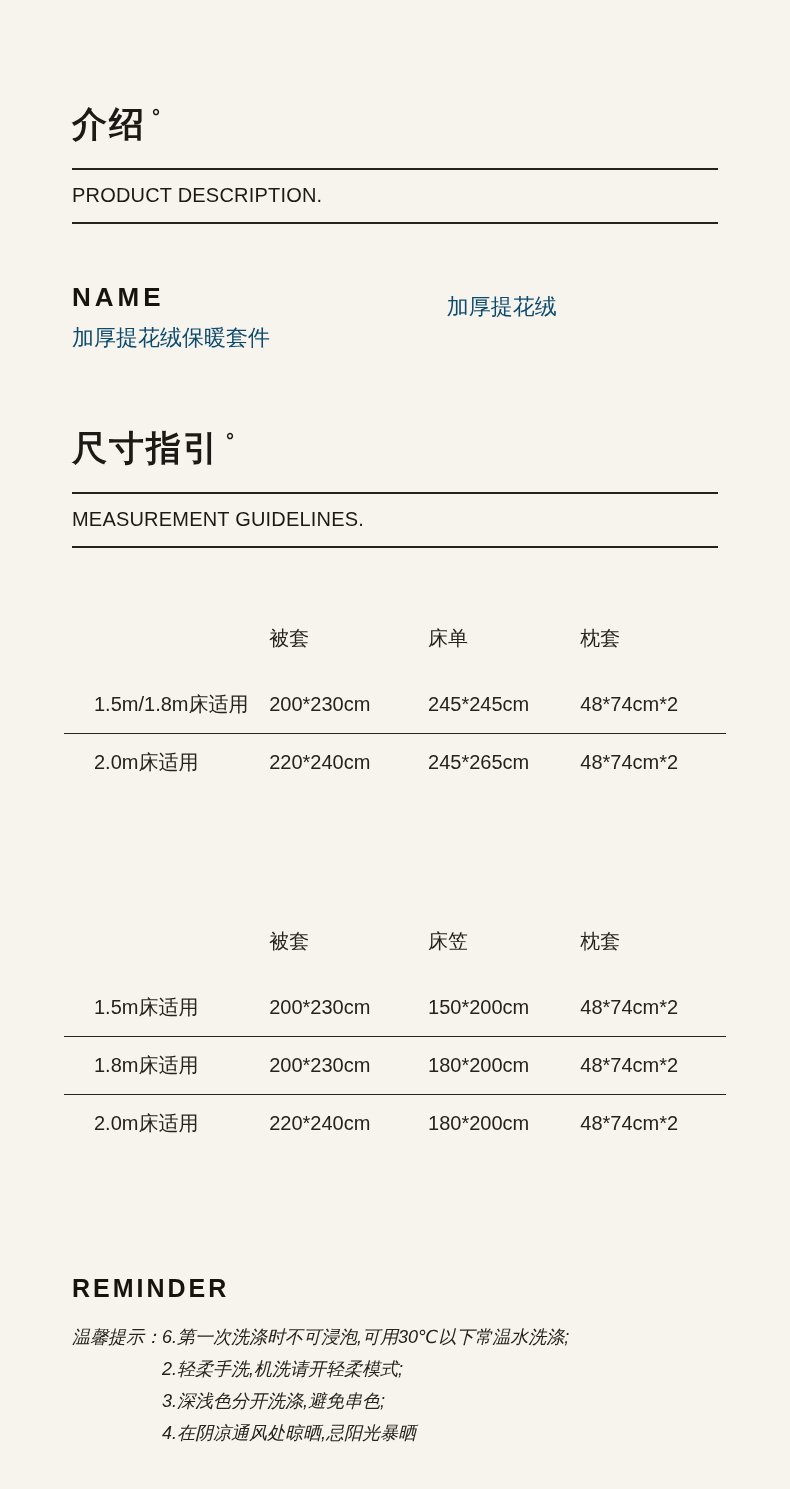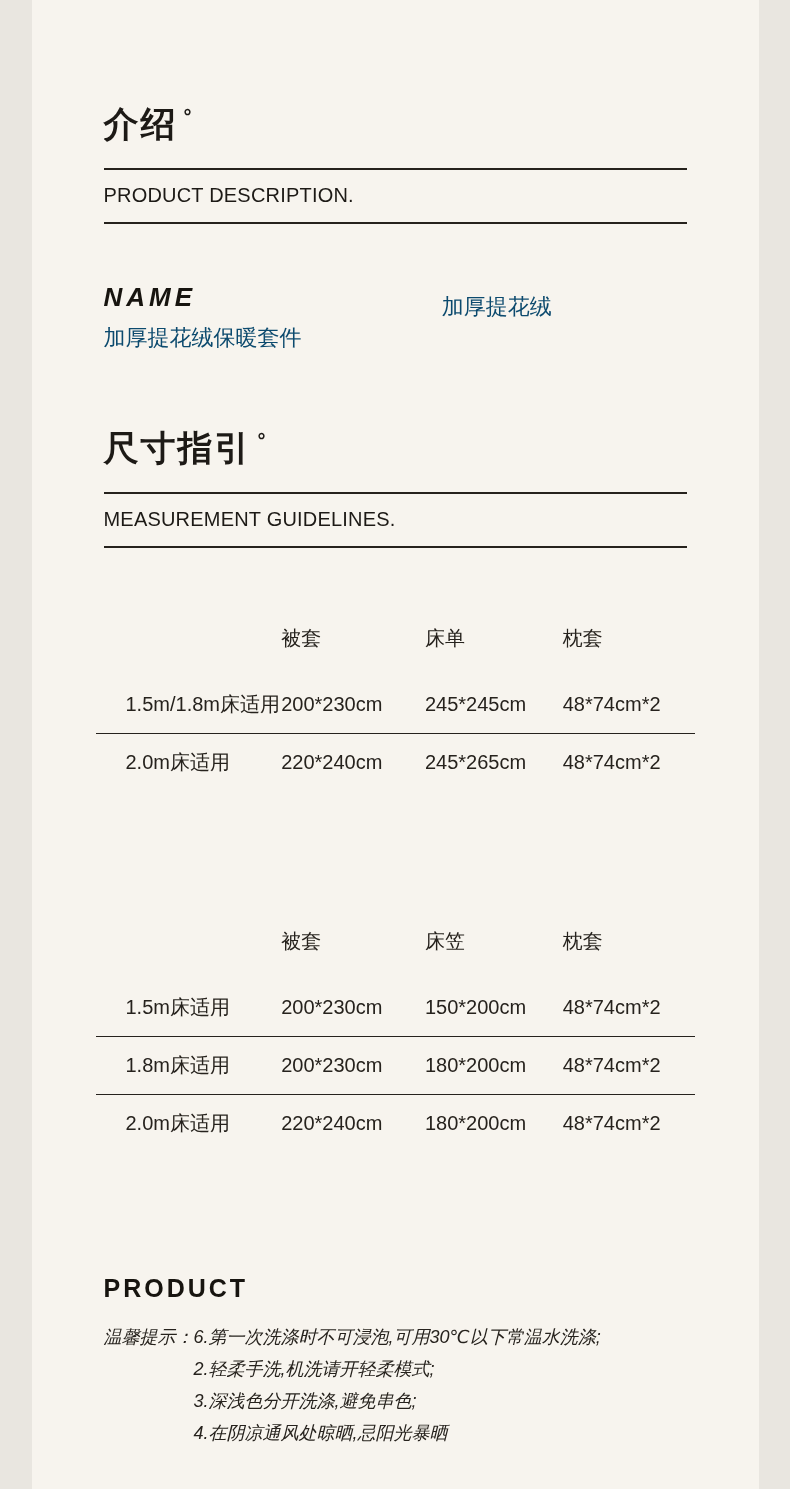--- a/index.html
+++ b/index.html
@@ -1,19 +1,19 @@
 <!DOCTYPE html>
 <html><head>
 <meta charset="utf-8">
 <style>
   * { margin: 0; padding: 0; box-sizing: border-box; }
   html, body { background: #e9e6e0; }
   .page {
     position: relative;
-    width: 727px;
+    width: 790px;
     height: 1489px;
     margin: 0 auto;
     background: #f7f4ee;
     color: #211e1a;
     font-family: "Liberation Sans", "DejaVu Sans", sans-serif;
     overflow: hidden;
   }
   .content { padding: 103px 72px 0 72px; }
 
   
@@ -47,21 +47,20 @@
 
   
   .spec-row { display: flex; margin-top: 58px; }
   .spec-col-left  { width: 58%; }
   .spec-col-right { width: 42%; }
   .spec-label {
     font-size: 26px;
     font-weight: bold;
     letter-spacing: 4px;
     color: #17140f;
-    font-style: italic;
   }
   .spec-value {
     margin-top: 10px;
     font-size: 22px;
     color: #0c4a6e;
   }
 
   .gap-after-specs { height: 74px; }
 
   
@@ -197,21 +196,21 @@
             <td>2.0m床适用</td>
             <td>220*240cm</td>
             <td>180*200cm</td>
             <td>48*74cm*2</td>
           </tr>
         </tbody>
       </table>
     </div>
 
     <div class="reminder-wrap">
-      <div class="reminder-title">PRODUCT</div>
+      <div class="reminder-title">REMINDER</div>
       <div class="tips">
         <div class="tips-label">温馨提示：</div>
         <div class="tips-list">
           <div class="tip-line">6.第一次洗涤时不可浸泡,可用30℃以下常温水洗涤;</div>
           <div class="tip-line">2.轻柔手洗,机洗请开轻柔模式;</div>
           <div class="tip-line">3.深浅色分开洗涤,避免串色;</div>
           <div class="tip-line">4.在阴凉通风处晾晒,忌阳光暴晒</div>
         </div>
       </div>
     </div>

